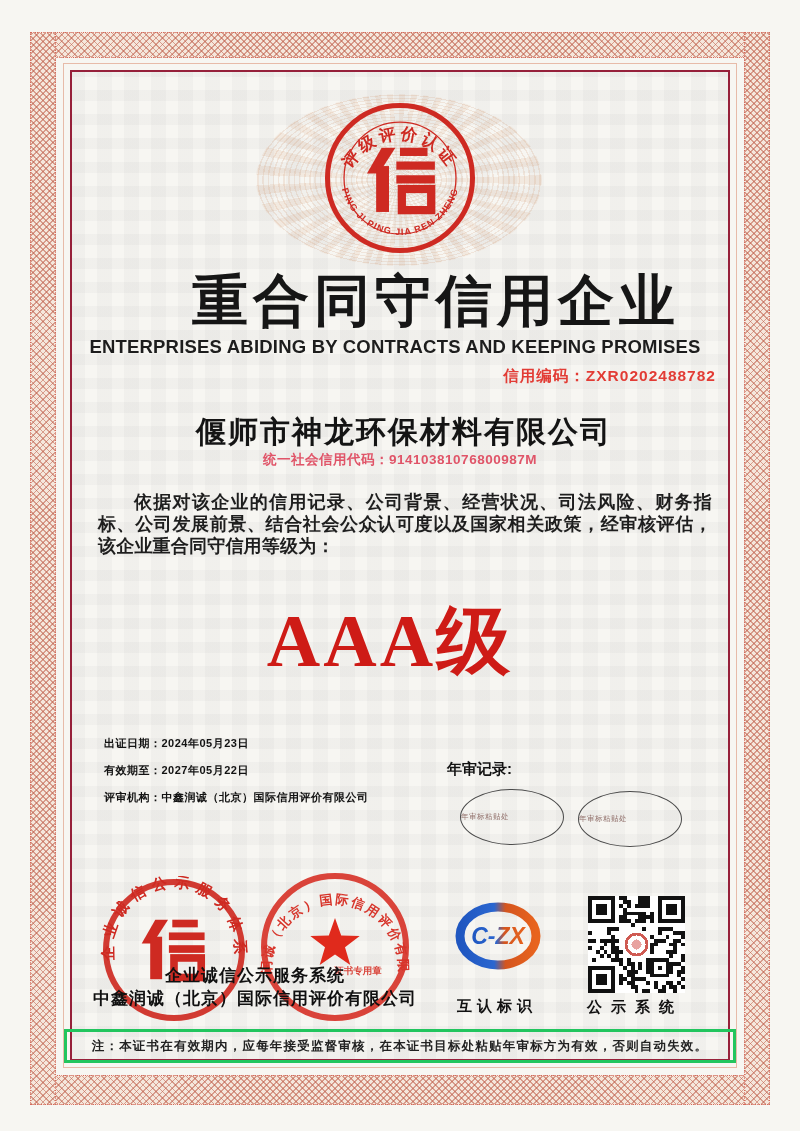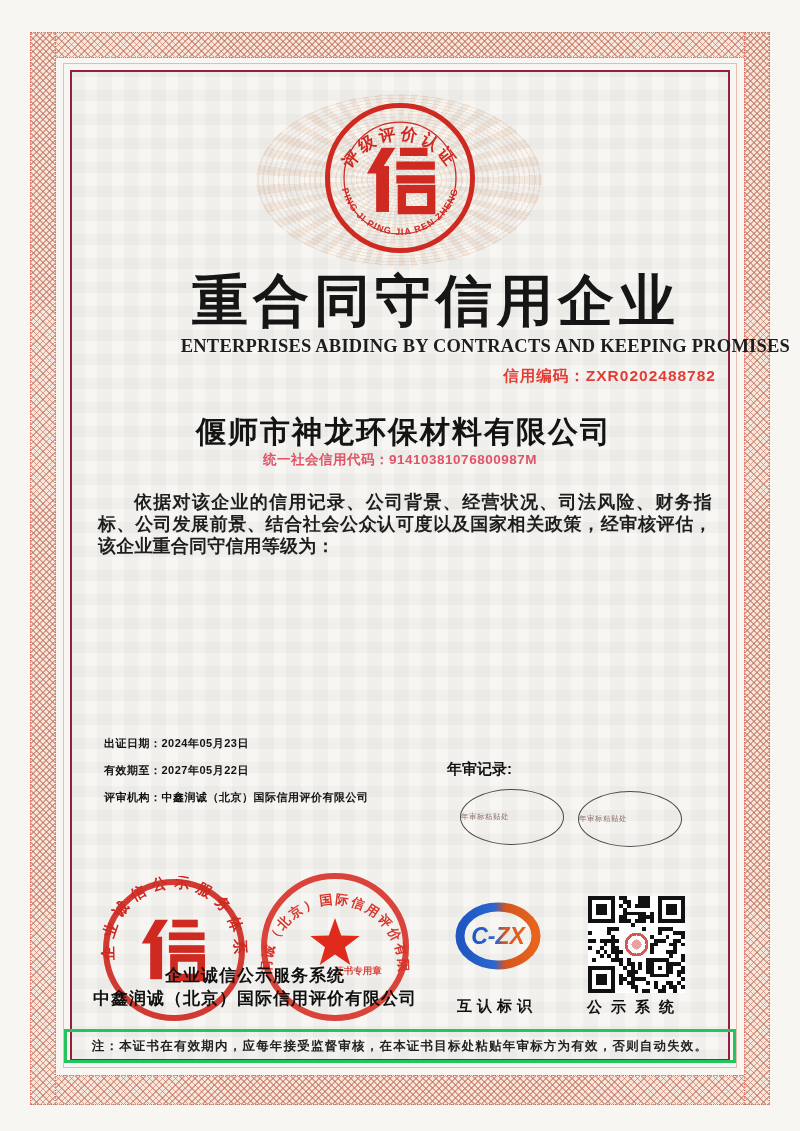--- a/index.html
+++ b/index.html
@@ -21,22 +21,22 @@
   .frame-light{position:absolute;inset:63px;border:1px solid #e7bba9;}
   .frame-maroon{position:absolute;inset:70px;border:2px solid #96203a;}
   .rosette{position:absolute;left:256px;top:94px;width:286px;height:172px;border-radius:50%;
     background:
       repeating-conic-gradient(from 0deg, rgba(205,140,95,.12) 0deg 4deg, transparent 4deg 8deg),
       repeating-radial-gradient(ellipse at center, rgba(205,140,95,.16) 0 1.5px, transparent 1.5px 5.2px);}
   .seal-top{position:absolute;left:322px;top:100px;}
   .title{position:absolute;left:0;width:800px;top:264px;text-align:center;
     font-size:56px;font-weight:900;letter-spacing:5px;color:#161616;
     font-family:"Liberation Sans",sans-serif;padding-left:36px;}
-  .subtitle{position:absolute;left:0;width:790px;top:336px;text-align:right;
-    font-size:18.5px;font-weight:800;letter-spacing:0.2px;color:#1d1d1d;font-family:Liberation Serif, serif;}
+  .subtitle{position:absolute;left:0;width:790px;top:336px;text-align:center;
+    font-size:18.5px;font-weight:800;letter-spacing:0.2px;color:#1d1d1d;}
   .credit-line{position:absolute;right:84px;top:366px;font-size:15.5px;font-weight:800;color:#e23c35;letter-spacing:1px;}
   .company{position:absolute;left:4px;width:800px;top:412px;text-align:center;
     font-size:30px;font-weight:900;color:#141414;letter-spacing:2px;}
   .uscc{position:absolute;left:0;width:800px;top:451px;text-align:center;
     font-size:13.5px;font-weight:800;color:#e05468;letter-spacing:0.5px;}
   .paragraph{position:absolute;left:98px;width:614px;top:491px;
     font-family:"Liberation Serif",serif;font-size:18px;font-weight:700;
     line-height:22px;color:#1e1e1e;text-align:justify;text-indent:2em;letter-spacing:0.2px;}
   .grade{position:absolute;left:0;width:780px;top:592px;text-align:center;
     font-family:"Liberation Serif",serif;font-size:74px;font-weight:900;
@@ -102,20 +102,21 @@
   </svg>
 
   <div class="title">重合同守信用企业</div>
   <div class="subtitle">ENTERPRISES ABIDING BY CONTRACTS AND KEEPING PROMISES</div>
   <div class="credit-line"><span>信用编码：</span><span>ZXR0202488782</span></div>
 
   <div class="company">偃师市神龙环保材料有限公司</div>
   <div class="uscc"><span>统一社会信用代码：</span><span>91410381076800987M</span></div>
 
   <div class="paragraph">依据对该企业的信用记录、公司背景、经营状况、司法风险、财务指标、公司发展前景、结合社会公众认可度以及国家相关政策，经审核评估，该企业重合同守信用等级为：</div>
+  <div class="grade">AAA级</div>
 
   <div class="details">
     <div class="detail-row"><span>出证日期：</span><span>2024年05月23日</span></div>
     <div class="detail-row"><span>有效期至：</span><span>2027年05月22日</span></div>
     <div class="detail-row"><span>评审机构：</span><span>中鑫润诚（北京）国际信用评价有限公司</span></div>
   </div>
 
   <div class="annual-label">年审记录:</div>
   <div class="oval oval-1">
       <span>年审标粘贴处</span>

